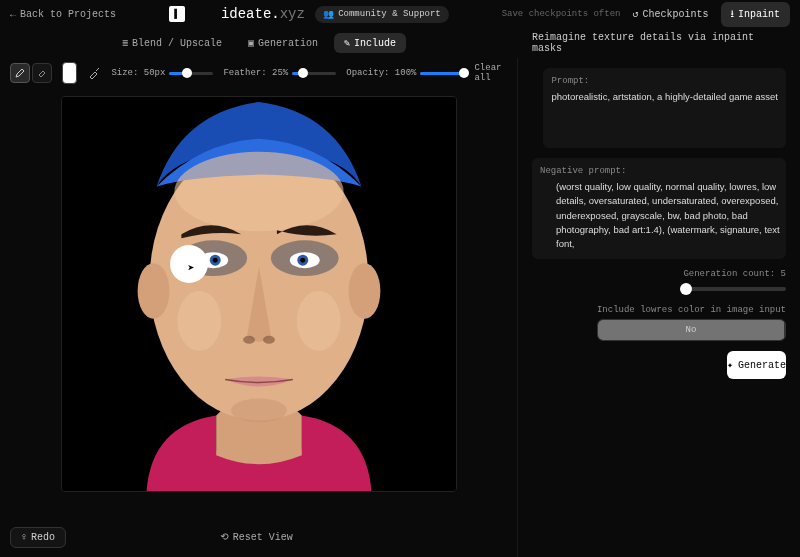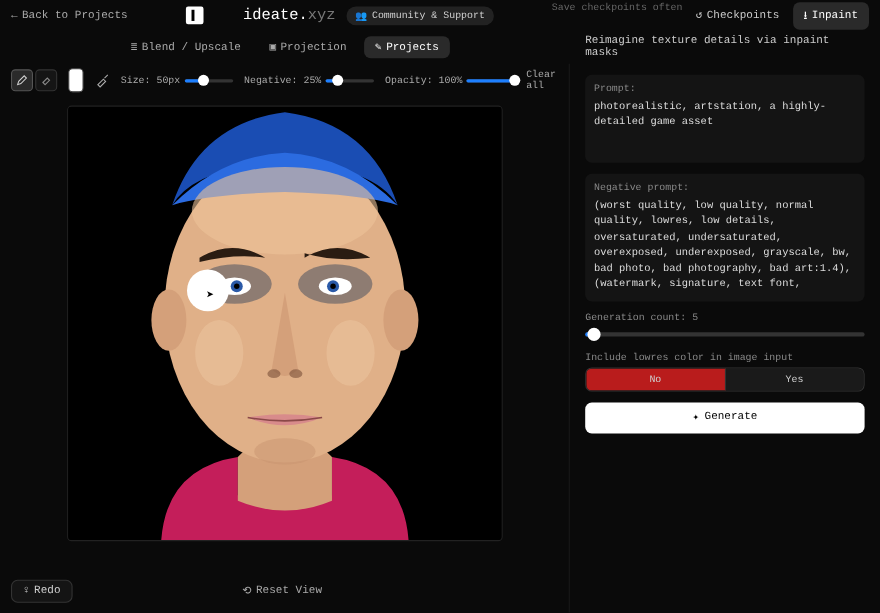--- a/index.html
+++ b/index.html
@@ -27,21 +27,21 @@
   width: 16px; height: 16px; background: #fff; border-radius: 2px;
   display: flex; align-items: center; justify-content: center;
   color: #000; font-weight: bold; font-size: 9px;
 }
 .app-name { color: #fff; font-size: 14px; margin-left: 26px; }
 .app-name .xyz { color: #777; }
 .pill-btn {
   background: #222; border-radius: 10px; padding: 3px 8px;
   display: flex; align-items: center; gap: 4px; font-size: 9px;
 }
-.top-right { display: flex; gap: 12px; }
+.top-right { display: flex; align-items: center; gap: 12px; }
 .hint { color: #666; font-size: 9px; }
 .checkpoints { display: flex; align-items: center; gap: 4px; color: #ccc; }
 .export-btn {
   background: #2a2a2a; border-radius: 6px; padding: 4px 10px;
   display: flex; align-items: center; gap: 4px; color: #fff;
 }
 
 .second-bar {
   height: 30px; display: flex; align-items: center;
 }
@@ -117,44 +117,44 @@
   justify-content: space-between;
 }
 .guide-btn {
   border: 1px solid #333; border-radius: 6px; padding: 4px 10px;
   display: flex; align-items: center; gap: 4px; background: #141414;
 }
 .reset-view { display: flex; align-items: center; gap: 4px; color: #aaa; }
 
 .right {
   flex: 1; padding: 10px 14px; display: flex; flex-direction: column;
-  gap: 10px; overflow: hidden;
+  gap: 10px; overflow: hidden; align-items: flex-end;
 }
 .field-block { background: #141414; border-radius: 6px; padding: 8px; }
 .field-label { color: #888; font-size: 9px; margin-bottom: 4px; }
 .field-text {
   color: #ddd; font-size: 9.5px; line-height: 1.5; min-height: 50px;
-  font-family: Liberation Mono, monospace; background: transparent; border: none; width: 100%;
+  font-family: Liberation Sans, sans-serif; background: transparent; border: none; width: 100%;
   resize: none;
 }
-.neg .field-text { min-height: 70px; }
+.neg .field-text { min-height: 70px; margin-left: 16px; }
 
 .param { display: flex; flex-direction: column; gap: 4px; }
 .param-label { color: #888; font-size: 9px; }
 .big-slider { width: 100%; height: 12px; position: relative; display: flex; align-items: center; }
 .big-slider .slider-track { height: 4px; }
 .big-slider .slider-fill { height: 4px; }
 .big-slider .slider-thumb { width: 12px; height: 12px; }
 
 .toggle-row { display: flex; gap: 0; border: 1px solid #333; border-radius: 6px; overflow: hidden; }
 .toggle-opt {
   flex: 1; text-align: center; padding: 5px 0; background: #1a1a1a;
   cursor: pointer; font-size: 9px;
 }
-.toggle-opt.sel { background: #b91c1c; }
+.toggle-opt.sel { background: #737373; }
 .toggle-opt:first-child { border-right: 1px solid #333; }
 
 .generate-btn {
   background: #fff; color: #000; border-radius: 6px; padding: 8px 0;
   text-align: center; font-size: 10px; display: flex;
   align-items: center; justify-content: center; gap: 5px;
   cursor: pointer;
 }
 
 svg { display: block; }
@@ -191,25 +191,25 @@
 </div>
 
 <div class="second-bar">
   <div class="tabs-area">
     <div class="tab">
       <span>≣</span>
       <span>Blend / Upscale</span>
     </div>
     <div class="tab">
       <span>▣</span>
-      <span>Projection</span>
+      <span>Generation</span>
     </div>
     <div class="tab active">
       <span>✎</span>
-      <span>Projects</span>
+      <span>Include</span>
     </div>
   </div>
   <div class="panel-title">Reimagine texture details via inpaint masks</div>
 </div>
 
 <div class="main">
 
   <div class="left">
     <div class="toolbar">
       <div class="tool-group">
@@ -234,21 +234,21 @@
       <div class="slider-ctrl">
         <label><span>Size:</span> <span>50px</span></label>
         <div class="slider" style="width:44px">
           <div class="slider-track"></div>
           <div class="slider-fill" style="width:40%"></div>
           <div class="slider-thumb" style="left:40%"></div>
         </div>
       </div>
 
       <div class="slider-ctrl">
-        <label><span>Negative:</span> <span>25%</span></label>
+        <label><span>Feather:</span> <span>25%</span></label>
         <div class="slider" style="width:44px">
           <div class="slider-track"></div>
           <div class="slider-fill" style="width:25%"></div>
           <div class="slider-thumb" style="left:25%"></div>
         </div>
       </div>
 
       <div class="slider-ctrl">
         <label><span>Opacity:</span> <span>100%</span></label>
         <div class="slider" style="width:44px">
@@ -340,21 +340,20 @@
         <div class="slider-fill" style="width:3%"></div>
         <div class="slider-thumb" style="left:3%"></div>
       </div>
     </div>
 
 
     <div class="param">
       <div class="param-label">Include lowres color in image input</div>
       <div class="toggle-row">
         <div class="toggle-opt sel">No</div>
-        <div class="toggle-opt">Yes</div>
       </div>
     </div>
 
     <div class="generate-btn">
       <span>✦</span>
       <span>Generate</span>
     </div>
   </div>
 </div>
 

